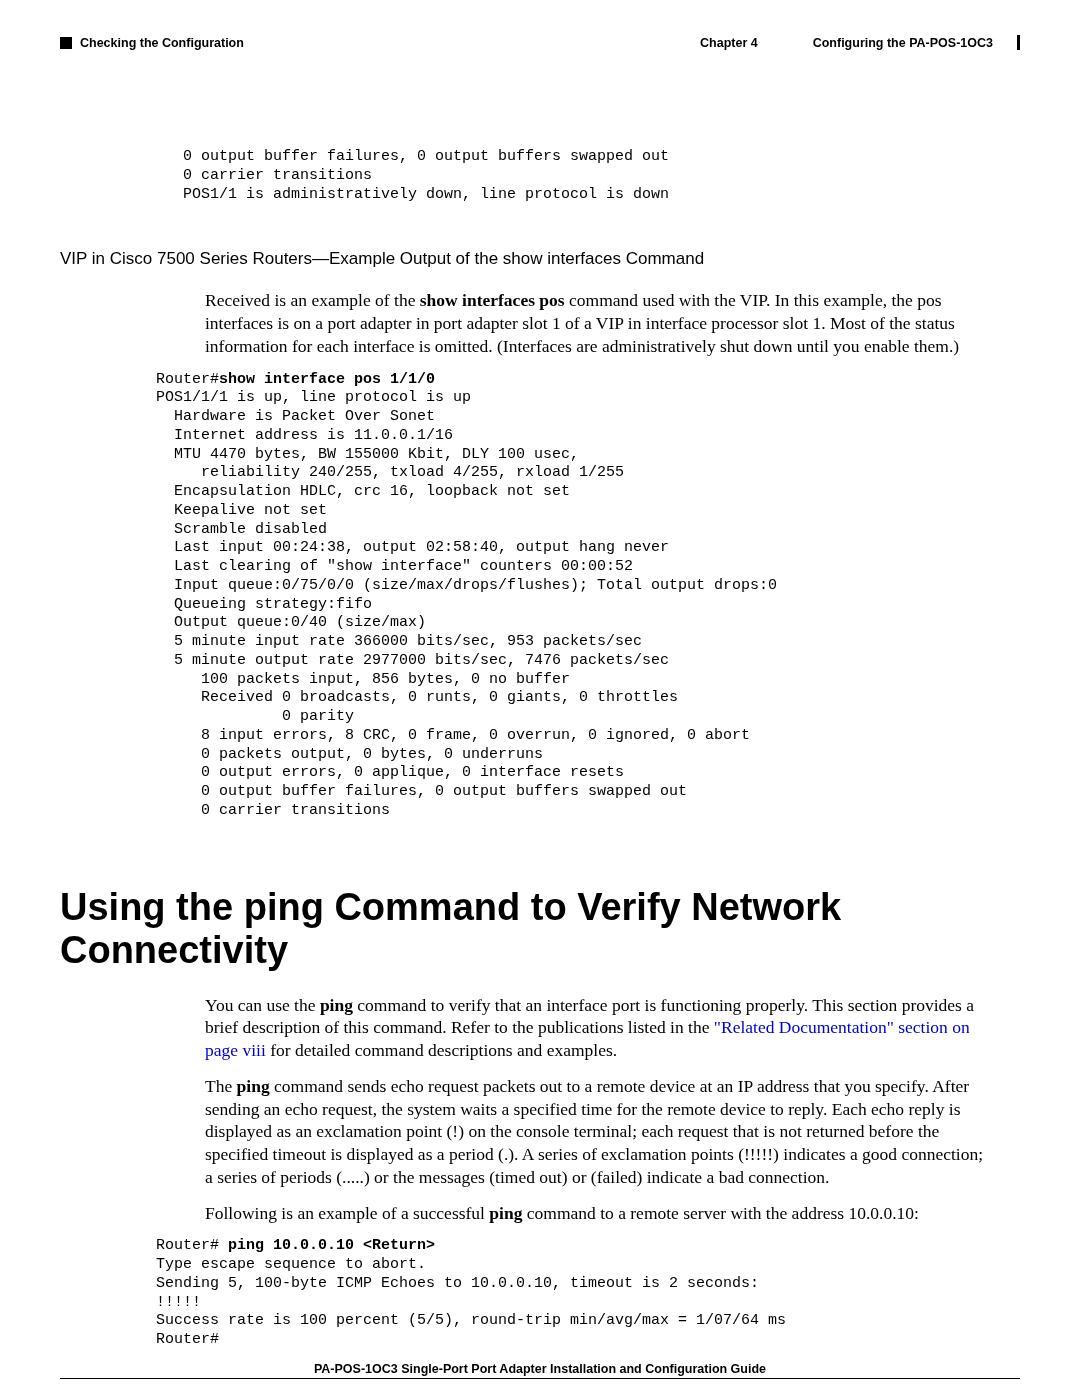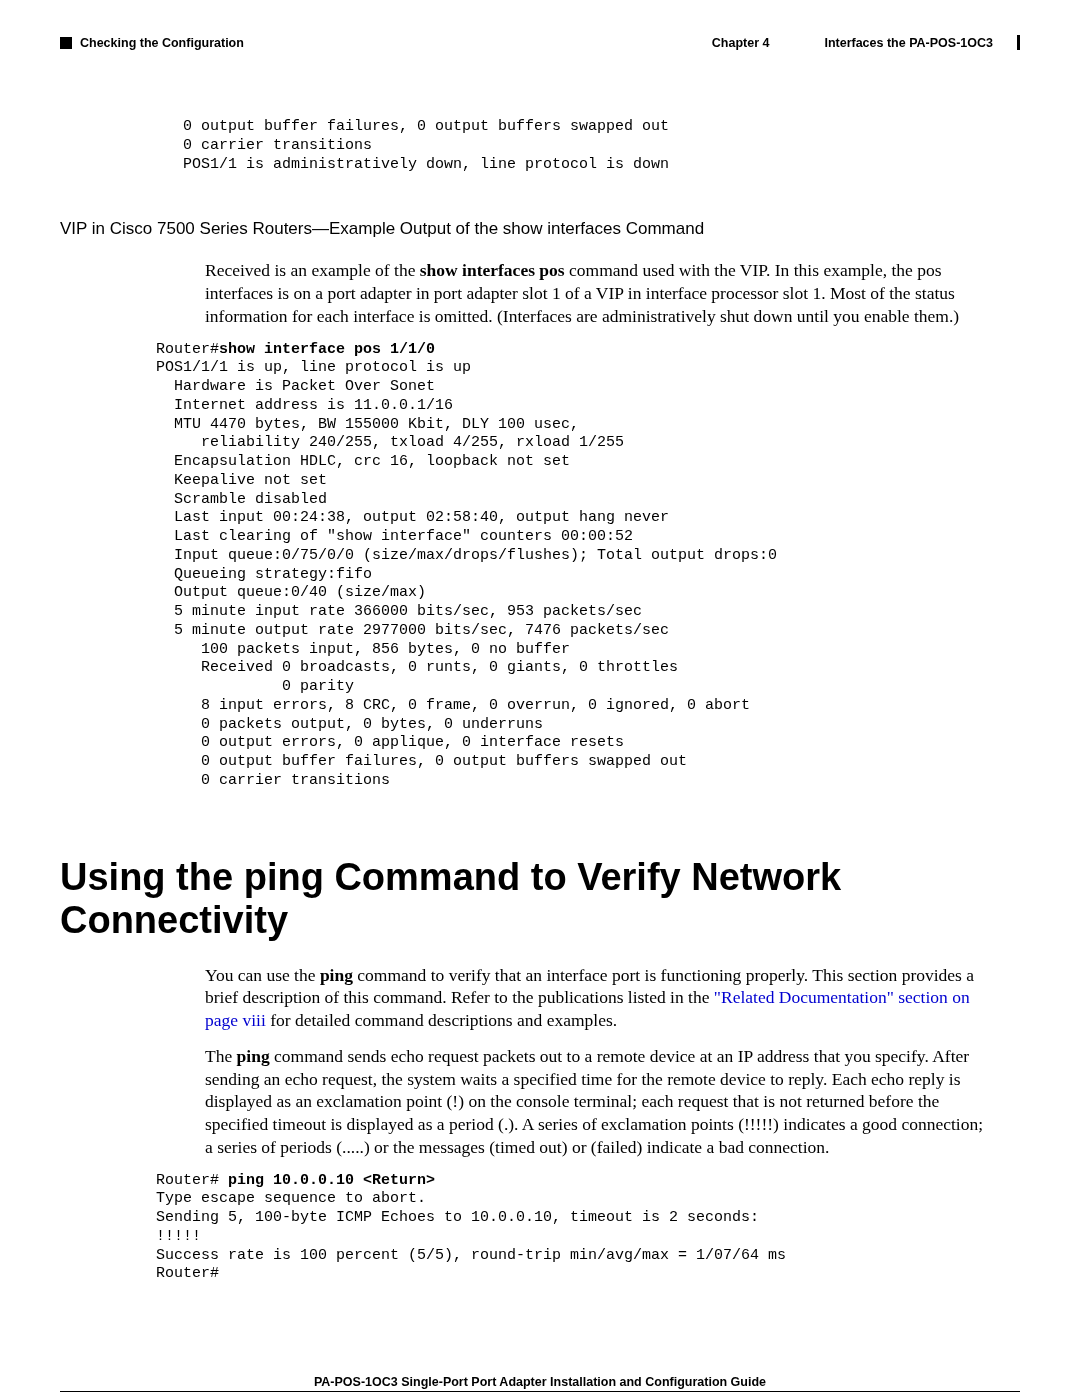--- a/index.html
+++ b/index.html
@@ -14,21 +14,21 @@
     padding: 35px 60px 80px 60px;
     position: relative;
     min-height: 1317px;
   }
   .header {
     display: flex;
     justify-content: space-between;
     font-family: Arial, Helvetica, sans-serif;
     font-weight: bold;
     font-size: 12.5px;
-    margin-bottom: 68px;
+    margin-bottom: 98px;
   }
   .header-left {
     display: flex;
     align-items: center;
     gap: 8px;
   }
   .header-square {
     width: 12px;
     height: 12px;
     background: #000;
@@ -89,21 +89,21 @@
     left: 60px;
     right: 60px;
   }
   .footer-title {
     font-family: Arial, Helvetica, sans-serif;
     font-weight: bold;
     font-size: 12.5px;
     text-align: center;
     border-bottom: 1.5px solid #000;
     padding-bottom: 2px;
-    margin-bottom: 5px;
+    margin-bottom: 18px;
   }
   .footer-row {
     display: flex;
     justify-content: space-between;
     align-items: center;
   }
   .page-number-box {
     background: #000;
     color: #fff;
     font-family: Arial, Helvetica, sans-serif;
@@ -127,21 +127,21 @@
 <div class="page">
 
   <div class="header">
     <div class="header-left">
       <div class="header-square"></div>
       <span>Checking the Configuration</span>
     </div>
     <div class="header-right">
       <span class="chapter-label">Chapter 4</span>
       <span>&nbsp;&nbsp;</span>
-      <span class="chapter-label">Interfaces the PA-POS-1OC3</span>
+      <span class="chapter-label">Configuring the PA-POS-1OC3</span>
       <div class="header-bar"></div>
     </div>
   </div>
 
   <div class="code-block">   0 output buffer failures, 0 output buffers swapped out
    0 carrier transitions
    POS1/1 is administratively down, line protocol is down</div>
 
   <div class="section-heading">VIP in Cisco 7500 Series Routers—Example Output of the show interfaces Command</div>
 
@@ -177,20 +177,23 @@
   <div class="main-heading">Using the ping Command to Verify Network Connectivity</div>
 
   <div class="body-text">
     <span>You can use the </span><span class="bold">ping</span><span> command to verify that an interface port is functioning properly. This section provides a brief description of this command. Refer to the publications listed in the </span><span class="link">"Related Documentation" section on page viii</span><span> for detailed command descriptions and examples.</span>
   </div>
 
   <div class="body-text">
     <span>The </span><span class="bold">ping</span><span> command sends echo request packets out to a remote device at an IP address that you specify. After sending an echo request, the system waits a specified time for the remote device to reply. Each echo reply is displayed as an exclamation point (!) on the console terminal; each request that is not returned before the specified timeout is displayed as a period (.). A series of exclamation points (!!!!!) indicates a good connection; a series of periods (.....) or the messages (timed out) or (failed) indicate a bad connection.</span>
   </div>
 
+  <div class="body-text">
+    <span>Following is an example of a successful </span><span class="bold">ping</span><span> command to a remote server with the address 10.0.0.10:</span>
+  </div>
 
   <div class="code-block"><span>Router# </span><span class="bold">ping 10.0.0.10 &lt;Return&gt;</span>
 <span>Type escape sequence to abort.
 Sending 5, 100-byte ICMP Echoes to 10.0.0.10, timeout is 2 seconds:
 !!!!!
 Success rate is 100 percent (5/5), round-trip min/avg/max = 1/07/64 ms
 Router#</span></div>
 
   <div class="footer">
     <div class="footer-title">PA-POS-1OC3 Single-Port Port Adapter Installation and Configuration Guide</div>

